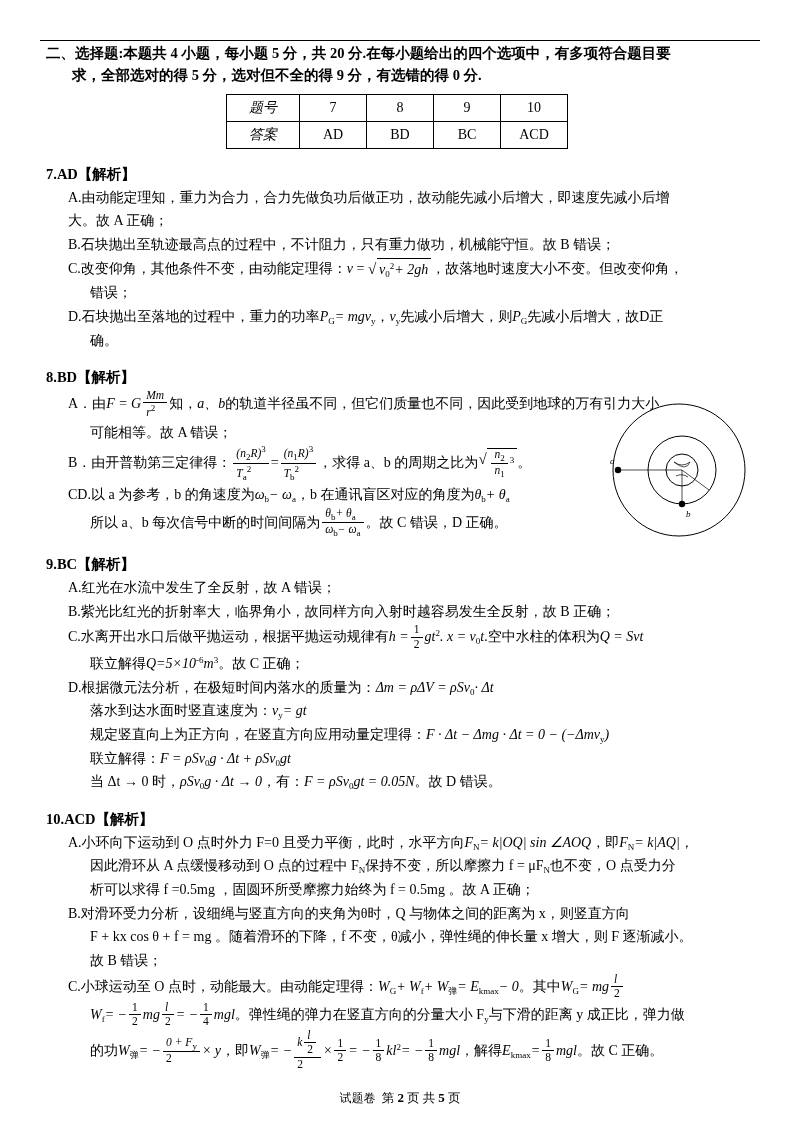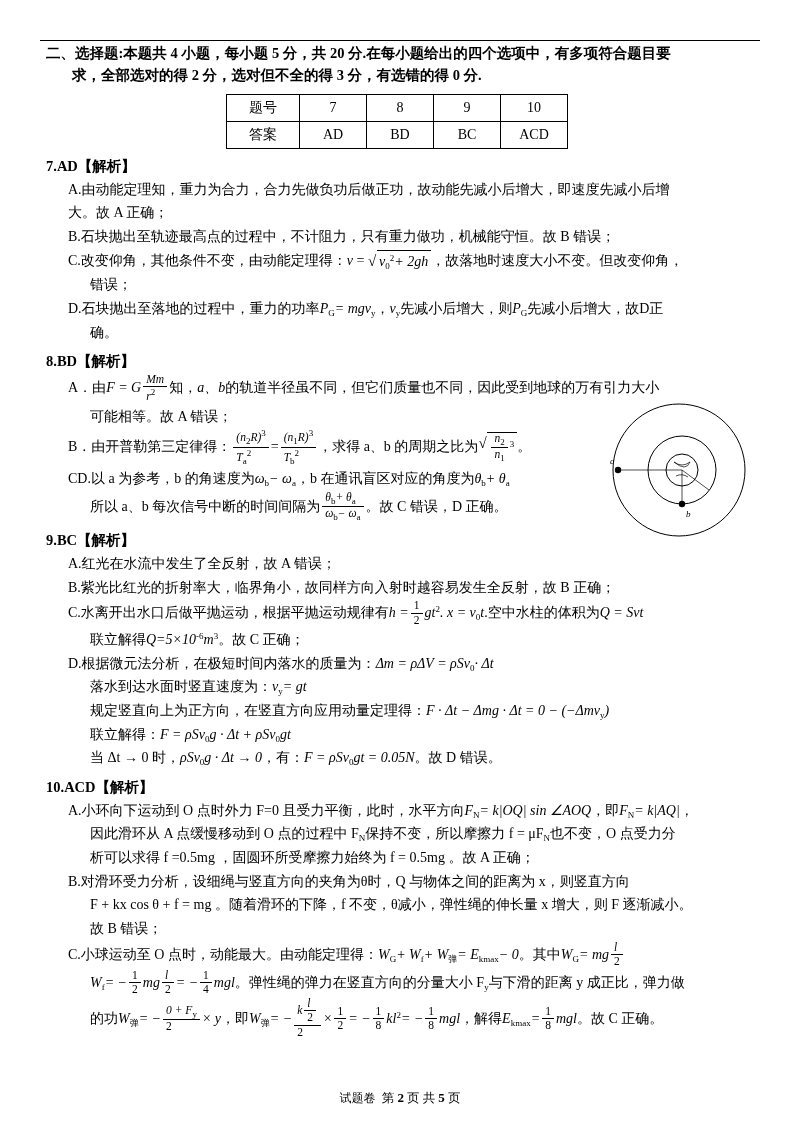--- a/index.html
+++ b/index.html
@@ -43,25 +43,25 @@
     font-size:14px;
   }
   table.ans td{
     border:1px solid #000;
     text-align:center;
     padding:2px 0;
     width:66px;
     height:22px;
     font-family:"Liberation Serif", serif;
   }
-  table.ans td.lbl{width:72px;}
+  table.ans td.lbl{width:72px;font-style:italic;}
   .qhead{
     font-weight:bold;
     font-size:14.5px;
-    margin-top:7px;
+    margin-top:15px;
     line-height:1.5;
   }
   .para{
     font-size:14px;
     line-height:1.62;
     padding-left:22px;
     text-align:justify;
     margin:1px 0;
   }
   .para.indent2{padding-left:44px;}
@@ -112,21 +112,21 @@
   .footer .t{font-size:12px;}
   .footer b{font-weight:bold;font-size:13px;}
 </style>
 </head>
 <body>
 
 <div class="page">
   <div class="rule"></div>
 
   <div class="sec-head">二、选择题:本题共 4 小题，每小题 5 分，共 20 分.在每小题给出的四个选项中，有多项符合题目要</div>
-  <div class="sec-head-2">求，全部选对的得 2 分，选对但不全的得 3 分，有选错的得 0 分.</div>
+  <div class="sec-head-2">求，全部选对的得 5 分，选对但不全的得 9 分，有选错的得 0 分.</div>
 
   <table class="ans">
     <tbody>
         <tr>
       <td class="lbl">题号</td>
       <td>7</td>
       <td>8</td>
       <td>9</td>
       <td>10</td>
     </tr>

